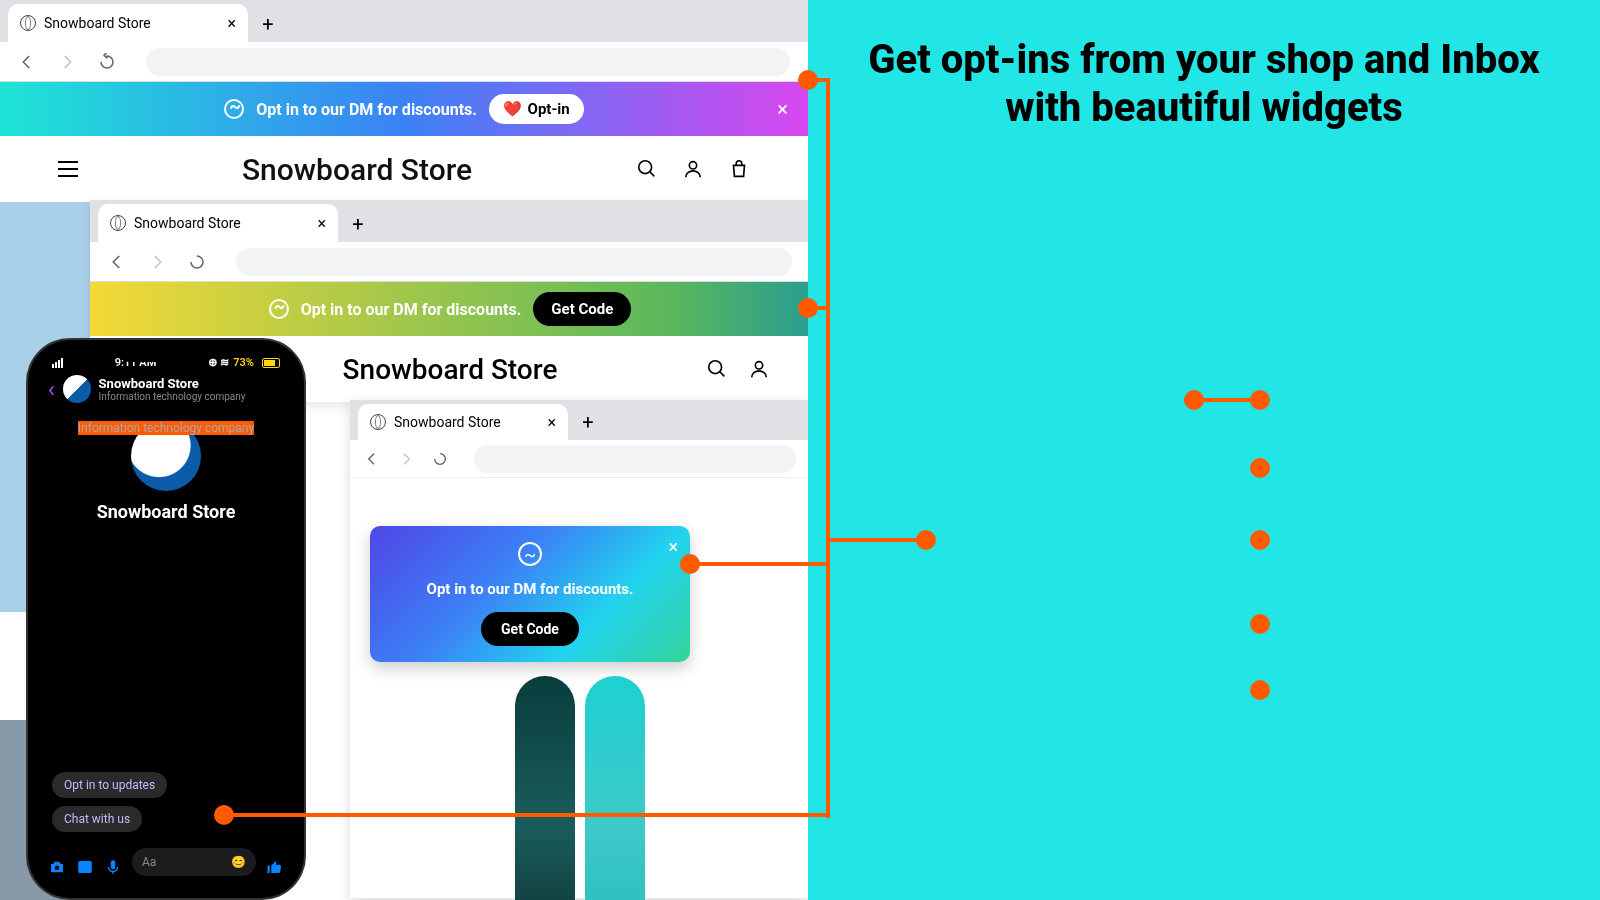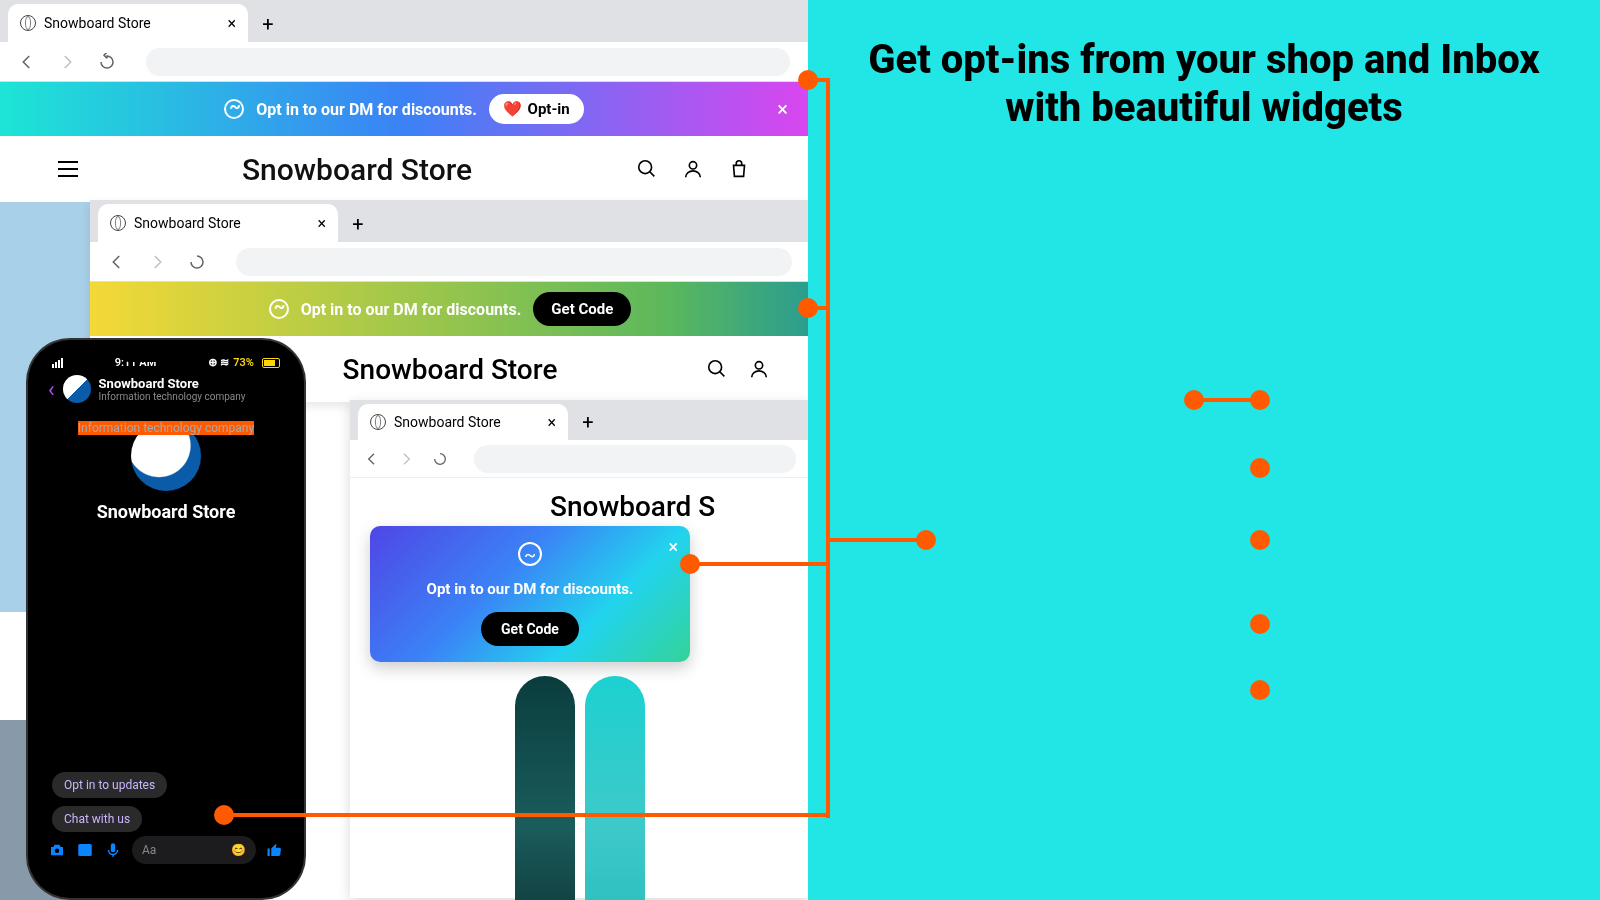--- a/index.html
+++ b/index.html
@@ -78,21 +78,21 @@
 .p1hdr .back{color:#a855f7;font-size:22px}
 .p1hdr .av{width:28px;height:28px;border-radius:50%;background:linear-gradient(135deg,#fff 50%,#0a5ca8 50%)}
 .p1hdr .nm{color:#fff;font-size:13px;font-weight:700}
 .p1hdr .sub{color:#888;font-size:10px}
 .p1body{display:flex;flex-direction:column;align-items:center;padding:14px}
 .p1body .bigav{width:70px;height:70px;border-radius:50%;background:radial-gradient(circle at 40% 35%,#fff 50%,#0a5ca8 52%);margin-bottom:10px}
 .p1body .name{color:#fff;font-size:18px;font-weight:700;margin-bottom:4px}
 .p1body .line{color:#aaa;font-size:12px;margin-bottom:2px}
 .p1chips{position:absolute;bottom:56px;left:14px;display:flex;flex-direction:column;gap:8px;align-items:flex-start}
 .chip{background:#2a2a2a;color:#c9b5ff;padding:6px 12px;border-radius:16px;font-size:12px}
-.p1input{position:absolute;bottom:24px;left:0;right:0;display:flex;align-items:center;gap:10px;padding:0 10px}
+.p1input{position:absolute;bottom:12px;left:0;right:0;display:flex;align-items:flex-end;gap:10px;padding:0 10px}
 .p1input svg{width:18px;height:18px}
 .p1input .box{flex:1;background:#1c1c1e;border-radius:16px;height:28px;display:flex;align-items:center;padding:0 10px;color:#888;font-size:12px}
 .p1input .emoji{margin-left:auto}
 
 .headline{position:absolute;top:36px;left:50%;transform:translateX(-50%);width:720px;text-align:center;font-size:40px;font-weight:800;color:#000;line-height:1.2}
 
 .dot{position:absolute;width:20px;height:20px;background:#ff5a00;border-radius:50%;z-index:20}
 .line{position:absolute;background:#ff5a00;z-index:19}
 
 
@@ -216,21 +216,20 @@
           </svg>
       <svg class="arr" viewBox="0 0 24 24" width="16" height="16" style="opacity:.4">
             <path d="M9 4l8 8-8 8"></path>
           </svg>
       <svg class="arr" viewBox="0 0 24 24" width="16" height="16">
             <path d="M4 12a8 8 0 108-8"></path>
           </svg>
       <div class="addrbox"></div>
     </div>
     <div class="body3">
-      <h2>Snowboard S</h2>
       <div class="popup">
         <span class="x">×</span>
         <span class="ic">~</span>
         <span class="msg">Opt in to our DM for discounts.</span>
         <div class="btn">Get Code</div>
       </div>
       <div class="boards">
         <div class="board a"></div>
         <div class="board b"></div>
       </div>

